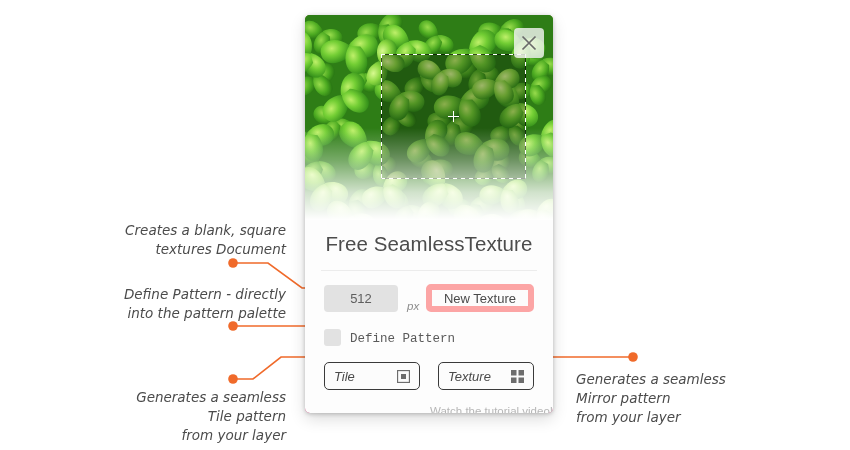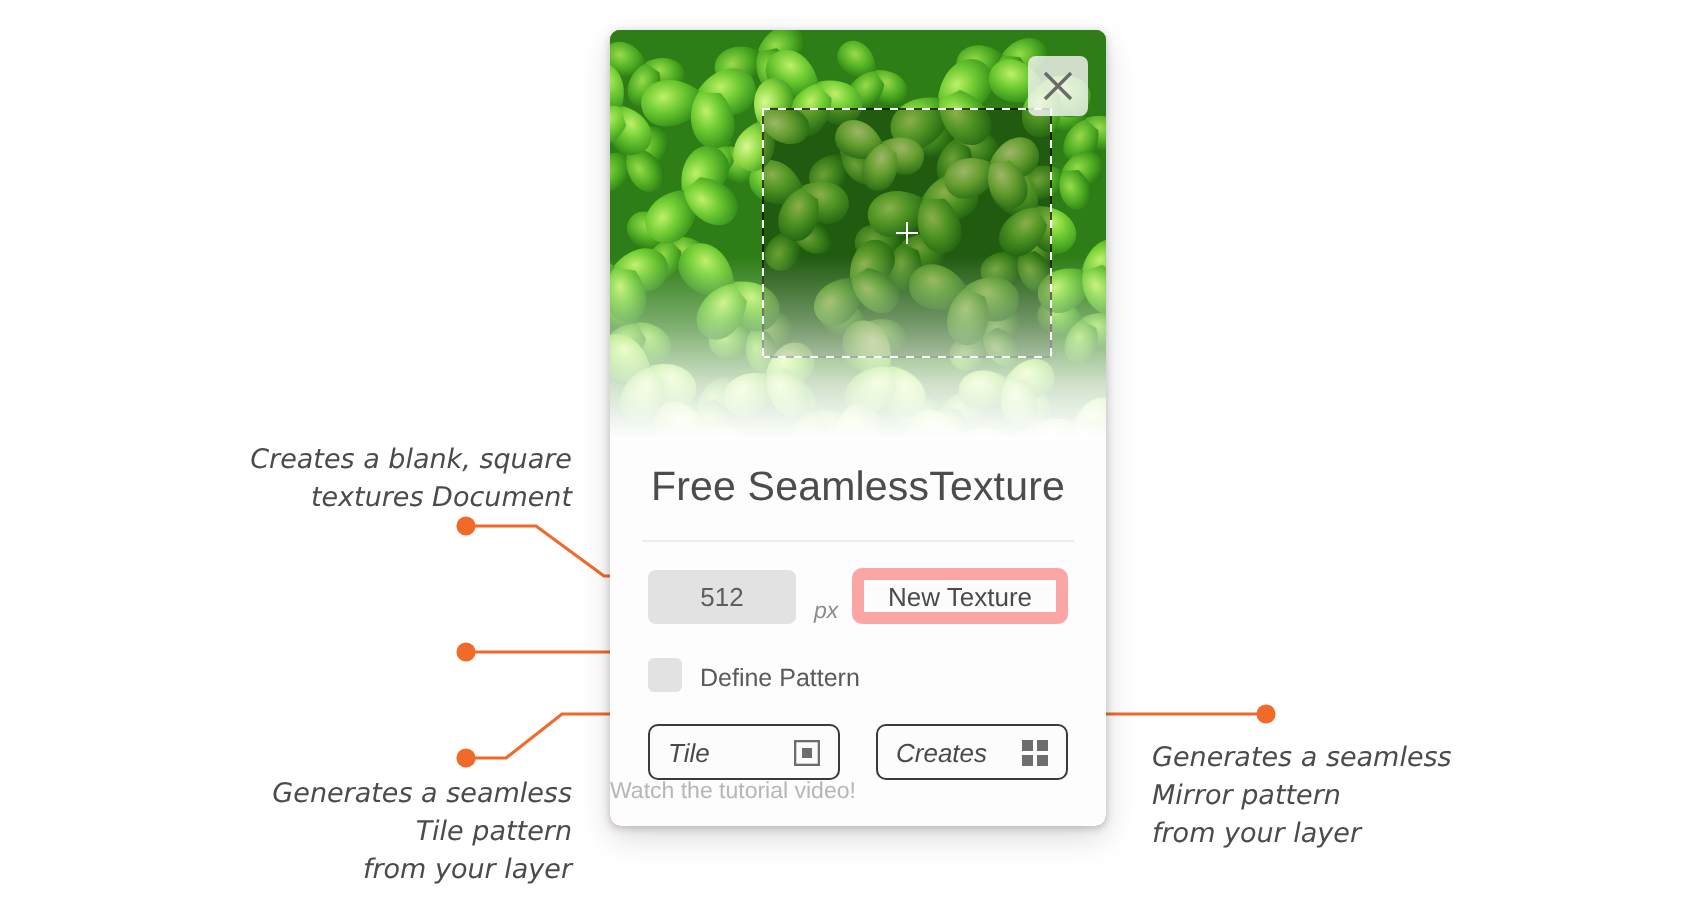--- a/index.html
+++ b/index.html
@@ -217,21 +217,21 @@
   #define-pattern-checkbox {
     width: 17px;
     height: 17px;
     background: #e2e2e2;
     border-radius: 3px;
     cursor: pointer;
     flex: 0 0 auto;
   }
   #define-pattern-label {
     margin-left: 9px;
-    font-family: Liberation Sans, sans-serif;
+    font-family: Liberation Mono, monospace;
     font-size: 12.5px;
     color: #5a5a5a;
   }
 
   
   #action-row { margin-top: 16px; }
   .btn-icon {
     width: 96px;
     height: 28px;
     background: #fcfcfc;
@@ -247,21 +247,22 @@
   }
   .btn-icon .lbl {
     font-family: "Liberation Sans", sans-serif;
     font-size: 13px;
     color: #4a4a4a;
   }
   .btn-icon .ico { display: flex; align-items: center; }
 
   #tutorial-link {
     display: block;
-    text-align: left;
+    text-align: right;
+    margin-top: 15px;
     font-family: "Liberation Sans", sans-serif;
     font-size: 11.5px;
     color: #b6b6b6;
     text-decoration: none;
     cursor: pointer;
   }
 
   .dot { fill: #f06a2a; }
 </style>
 </head>
@@ -288,20 +289,22 @@
 
     <g>
       <path d="M545,357 L633,357" fill="none" stroke="#f06a2a" stroke-width="1.6"></path>
       <circle class="dot" cx="633" cy="357" r="4.8"></circle>
     </g>
   </svg>
 
   <div class="annot right-align" style="left:120px; top:221px; width:166px;">Creates a blank, square
 textures Document</div>
 
+  <div class="annot right-align" style="left:105px; top:285px; width:181px;">Define Pattern - directly
+into the pattern palette</div>
 
   <div class="annot right-align" style="left:120px; top:388px; width:166px;">Generates a seamless
 Tile pattern
 from your layer</div>
 
   <div class="annot left-align" style="left:576px; top:370px; width:170px;">Generates a seamless
 Mirror pattern
 from your layer</div>
 
   <div id="panel">
@@ -435,21 +438,21 @@
           <span class="lbl">Tile</span>
           <span class="ico">
             <svg width="13" height="13" viewBox="0 0 13 13">
               <rect x="0.5" y="0.5" width="12" height="12" fill="none" stroke="#6d6d6d" stroke-width="1.3"></rect>
               <rect x="4" y="4" width="5" height="5" fill="#6d6d6d"></rect>
             </svg>
           </span>
         </div>
         <span class="spacer"></span>
         <div class="btn-icon">
-          <span class="lbl">Creates</span>
+          <span class="lbl">Texture</span>
           <span class="ico">
             <svg width="13" height="13" viewBox="0 0 13 13">
               <rect x="0" y="0" width="5.5" height="5.5" fill="#6d6d6d"></rect>
               <rect x="7.5" y="0" width="5.5" height="5.5" fill="#6d6d6d"></rect>
               <rect x="0" y="7.5" width="5.5" height="5.5" fill="#6d6d6d"></rect>
               <rect x="7.5" y="7.5" width="5.5" height="5.5" fill="#6d6d6d"></rect>
             </svg>
           </span>
         </div>
       </div>

